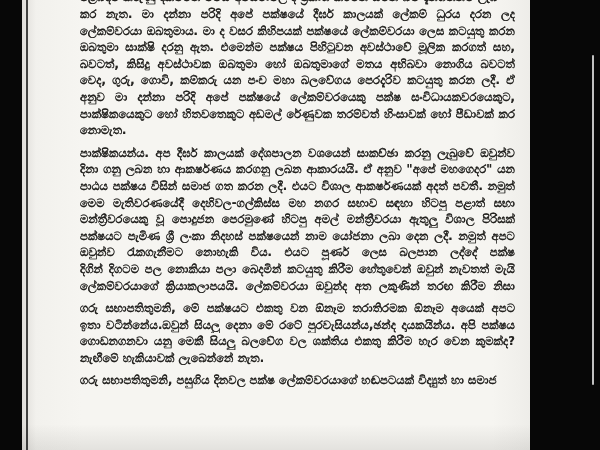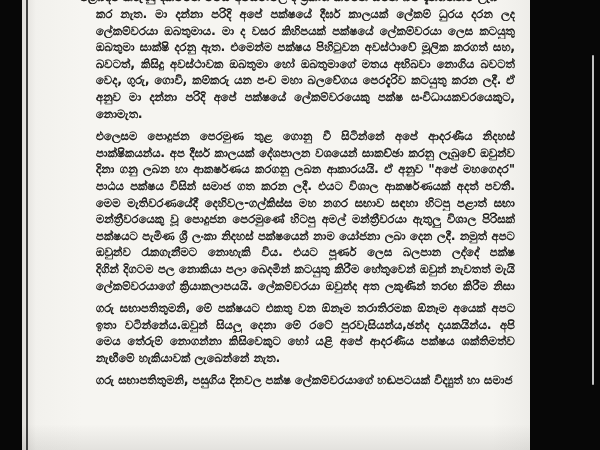--- a/index.html
+++ b/index.html
@@ -62,21 +62,20 @@
     font-weight: 600;
     line-height: 16.6px;
     letter-spacing: 0.1px;
     text-shadow: 0 0 0.5px rgba(40,40,40,0.55);
   }
   .para { margin: 0 0 6px 0; }
   .line {
     height: 16.6px;
     overflow: hidden;
     white-space: normal;
-    margin-left: 16px;
   }
   
   .line.just { text-align: justify; }
   .line.just .stretch::after {
     content: "";
     display: inline-block;
     width: 100%;
   }
   .clip-top {
     height: 6px;
@@ -101,38 +100,38 @@
         <div class="inner">පිළිබඳව කරුණු දක්වමින් විවිධ අවස්ථාවල දී ප්‍රකාශ කරමින් සිටින බව දැනගන්නට ලැබී</div>
       </div>
       <div id="paragraphs">
           <div class="para">
             <div class="line just"><span class="stretch">කර නැත. මා දන්නා පරිදි අපේ පක්ෂයේ දීර්ඝ කාලයක් ලේකම් ධුරය දරන ලද</span></div>
             <div class="line just"><span class="stretch">ලේකම්වරයා ඔබතුමාය. මා ද වසර කිහිපයක් පක්ෂයේ ලේකම්වරයා ලෙස කටයුතු කරන</span></div>
             <div class="line just"><span class="stretch">ඔබතුමා සාක්ෂි දරනු ඇත. එමෙන්ම පක්ෂය පිහිටුවන අවස්ථාවේ මූලික කරගත් සහ,</span></div>
             <div class="line just"><span class="stretch">බවටත්, කිසිදු අවස්ථාවක ඔබතුමා හෝ ඔබතුමාගේ මතය අභිබවා නොගිය බවටත්</span></div>
             <div class="line just"><span class="stretch">වෙද, ගුරු, ගොවි, කම්කරු යන පංච මහා බලවේගය පෙරදැරිව කටයුතු කරන ලදී. ඒ</span></div>
             <div class="line just"><span class="stretch">අනුව මා දන්නා පරිදි අපේ පක්ෂයේ ලේකම්වරයෙකු පක්ෂ සංවිධායකවරයෙකුට,</span></div>
+            <div class="line just"><span class="stretch">පාක්ෂිකයෙකුට හෝ හිතවතෙකුට අඩමල් රේණුවක තරම්වත් හිංසාවක් හෝ පීඩාවක් කර</span></div>
             <div class="line"><span class="stretch">නොමැත.</span></div>
           </div>
           <div class="para">
-            <div class="line just"><span class="stretch">එලෙසම පොදුජන පෙරමුණ තුළ ගොනු වී සිටින්නේ අපේ ආදරණීය නිදහස්</span></div>
             <div class="line just"><span class="stretch">පාක්ෂිකයන්ය. අප දීර්ඝ කාලයක් දේශපාලන වශයෙන් සාකච්ඡා කරනු ලැබුවේ ඔවුන්ව</span></div>
             <div class="line just"><span class="stretch">දිනා ගනු ලබන හා ආකර්ෂණය කරගනු ලබන ආකාරයයි. ඒ අනුව "අපේ මහගෙදර" යන</span></div>
             <div class="line just"><span class="stretch">පාඨය පක්ෂය විසින් සමාජ ගත කරන ලදී. එයට විශාල ආකර්ෂණයක් අදත් පවතී. නමුත්</span></div>
             <div class="line just"><span class="stretch">මෙම මැතිවරණයේදී දෙහිවල-ගල්කිස්ස මහ නගර සභාව සඳහා හිටපු පළාත් සභා</span></div>
             <div class="line just"><span class="stretch">මන්ත්‍රීවරයෙකු වූ පොදුජන පෙරමුණේ හිටපු අමල් මන්ත්‍රීවරයා ඇතුලු විශාල පිරිසක්</span></div>
             <div class="line just"><span class="stretch">පක්ෂයට පැමිණ ශ්‍රී ලංකා නිදහස් පක්ෂයෙන් නාම යෝජනා ලබා දෙන ලදී. නමුත් අපට</span></div>
             <div class="line just"><span class="stretch">ඔවුන්ව රැකගැනීමට නොහැකි විය. එයට පූර්ණ ලෙස බලපාන ලද්දේ පක්ෂ</span></div>
             <div class="line just"><span class="stretch">දිගින් දිගටම පල නොකියා පලා බෙදමින් කටයුතු කිරීම හේතුවෙන් ඔවුන් නැවතත් මැයි</span></div>
             <div class="line just"><span class="stretch">ලේකම්වරයාගේ ක්‍රියාකලාපයයි. ලේකම්වරයා ඔවුන්ද අත ලකුණින් තරඟ කිරීම නිසා</span></div>
           </div>
           <div class="para">
             <div class="line just"><span class="stretch">ගරු සභාපතිතුමනි, මේ පක්ෂයට එකතු වන ඕනෑම තරාතිරමක ඕනෑම අයෙක් අපට</span></div>
             <div class="line just"><span class="stretch">ඉතා වටින්නේය.ඔවුන් සියලු දෙනා මේ රටේ පුරවැසියන්ය,ඡන්ද දායකයින්ය. අපි පක්ෂය</span></div>
-            <div class="line just"><span class="stretch">මෙය තේරුම් නොගන්නා කිසිවෙකුට හෝ යළි අපේ ආදරණීය පක්ෂය ශක්තිමත්ව ගොඩ</span></div>
+            <div class="line just"><span class="stretch">ගොඩනගනවා යනු මෙකී සියලු බලවේග වල ශක්තිය එකතු කිරීම හැර වෙන කුමක්ද?</span></div>
             <div class="line"><span class="stretch">නැඟීමේ හැකියාවක් ලැබෙන්නේ නැත.</span></div>
           </div>
           <div class="para">
             <div class="line"><span class="stretch">ගරු සභාපතිතුමනි, පසුගිය දිනවල පක්ෂ ලේකම්වරයාගේ හඬපටයක් විද්‍යුත් හා සමාජ</span></div>
           </div>
         </div>
 
     </div>
   </div>
   <div class="crease-line"></div>

